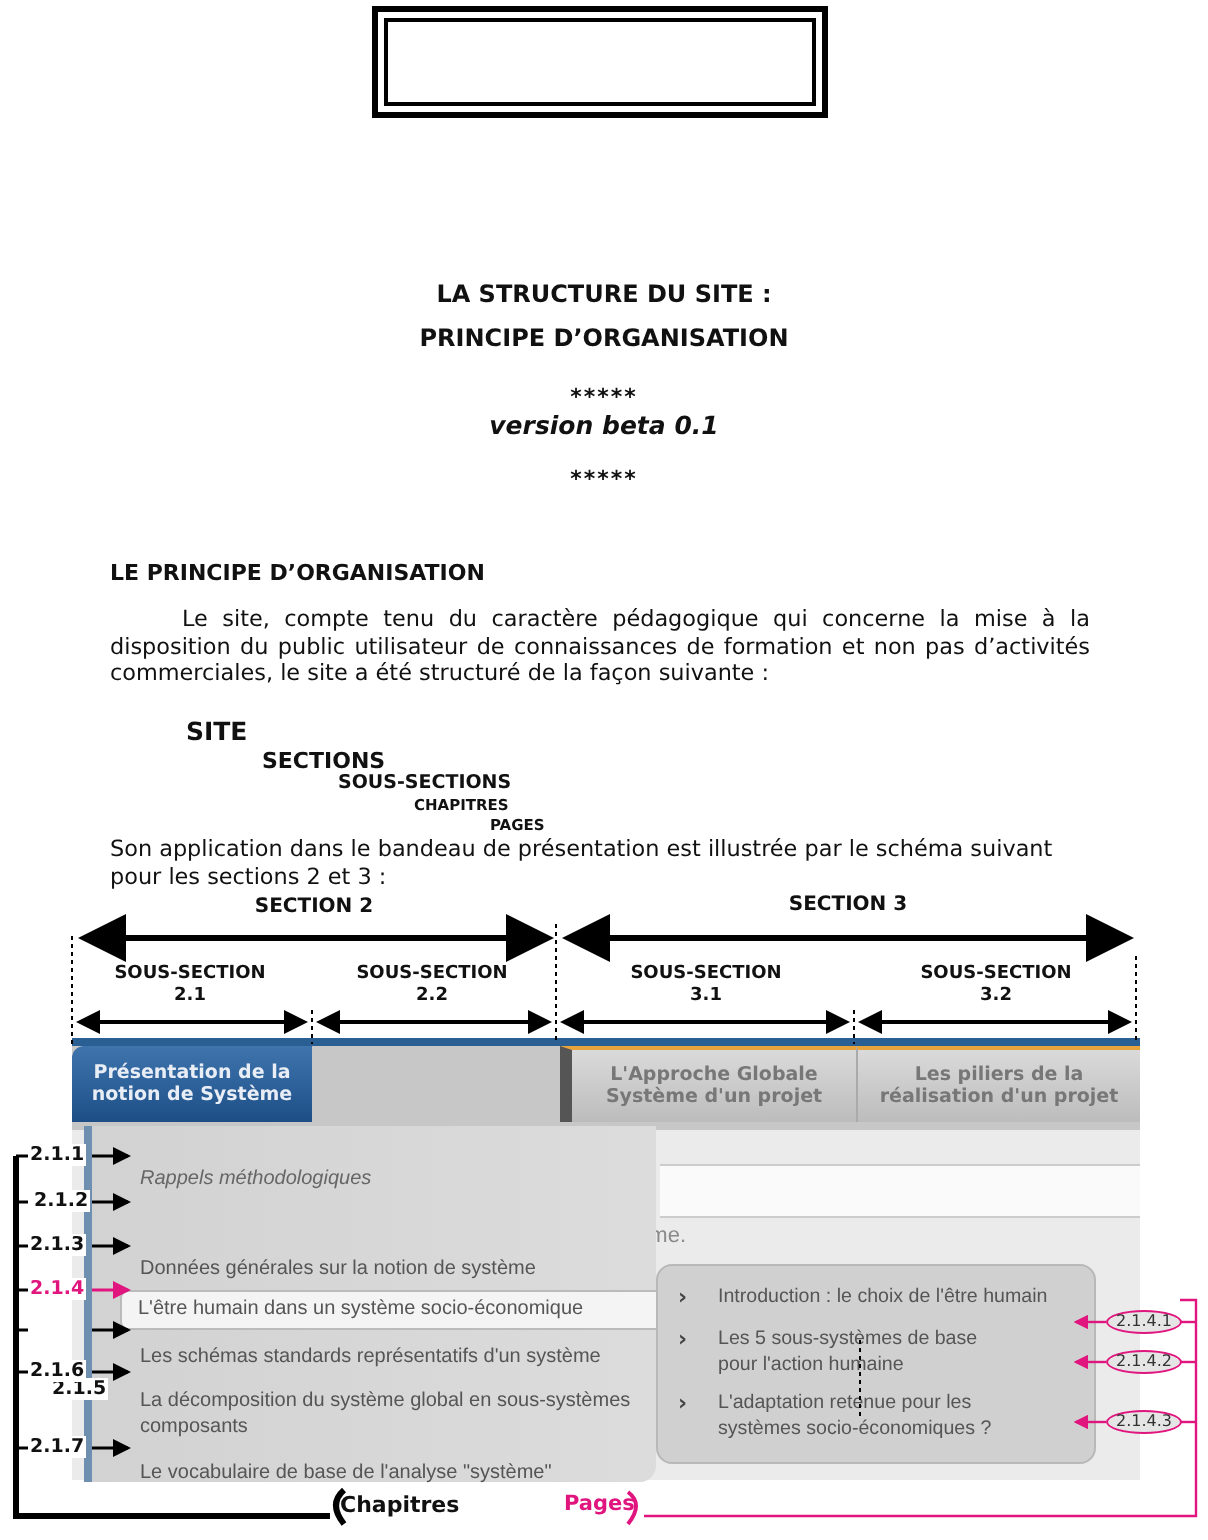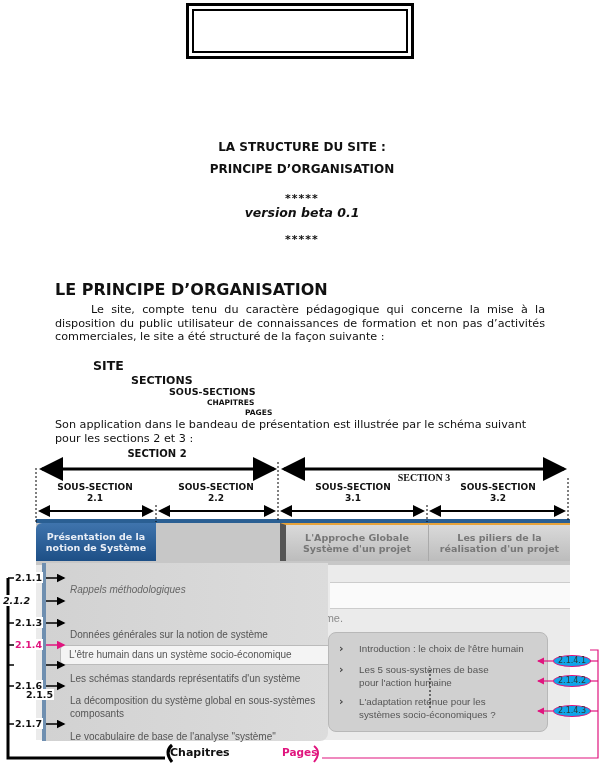--- a/index.html
+++ b/index.html
@@ -6,21 +6,21 @@
   body { width:604px; height:770px; position:relative; overflow:hidden; font-family:"DejaVu Sans", sans-serif; color:#111; }
   .abs { position:absolute; }
   .title-box { left:186px; top:3px; width:228px; height:56px; border:3px solid #000; box-sizing:border-box; }
   .title-box-inner { position:absolute; left:3px; top:3px; right:3px; bottom:3px; border:2px solid #000; }
   .ctr { left:0; width:604px; text-align:center; font-weight:bold; font-size:12px; }
   .h-struct { top:140px; }
   .h-principe { top:162px; }
   .stars1 { top:192px; font-size:11px; letter-spacing:1px; }
   .version { top:205px; font-style:italic; font-size:12.5px; }
   .stars2 { top:233px; font-size:11px; letter-spacing:1px; }
-  .sec-head { left:55px; top:280px; font-weight:bold; font-size:16px; }
+  .sec-head { left:55px; top:280px; font-weight:bold; font-size:11px; }
   .para { left:55px; top:303px; width:490px; font-size:11.2px; line-height:13.5px; text-align:justify; }
   .para .indent { display:inline-block; width:36px; }
   .hier { font-weight:bold; }
   .h-site { left:93px; top:358px; font-size:12.5px;text-align:center; }
   .h-sections { left:131px; top:374px; font-size:11px; }
   .h-sous { left:169px; top:386px; font-size:9.5px; }
   .h-chap { left:207px; top:398px; font-size:7.5px; }
   .h-pages { left:245px; top:408px; font-size:7.5px; }
   .app-line { left:55px; top:418px; width:490px; font-size:11.2px; line-height:13.5px; }
   .diag-label { font-weight:bold; font-size:10px; text-align:center; }
@@ -37,21 +37,21 @@
   .page-text { left:310px; top:612px; font-size:11px; color:#8a8a8a; font-family:"Liberation Sans", sans-serif; }
   .menu { left:42px; top:563px; width:286px; height:178px; background:linear-gradient(90deg,#d2d2d2,#dcdcdc); border-left:4px solid #6f8fb0; border-radius:0 0 8px 0; box-sizing:border-box; }
   .menu-item { position:absolute; left:24px; font-size:10px; font-family:"Liberation Sans", sans-serif; color:#555; line-height:13px;margin-top:12px; }
   .menu-item.italic { font-style:italic; color:#666; }
   .menu-item.hl { left:14px; width:276px; padding-left:8px; background:#f4f4f4; border:1px solid #bbb; border-radius:4px; box-sizing:border-box; height:20px; line-height:18px; }
   .submenu { left:328px; top:632px; width:220px; height:100px; background:#d0d0d0; border-radius:8px; border:1px solid #b8b8b8; box-sizing:border-box; }
   .sub-item { position:absolute; left:30px; font-size:9.8px; font-family:"Liberation Sans", sans-serif; color:#555; line-height:13px; width:180px; }
   .sub-chev { position:absolute; left:10px; font-size:11px; color:#444; font-weight:bold; }
   .num { position:absolute; font-size:9.5px; font-weight:bold; color:#111; background:#fff; padding:0 1px; }
   .num.pink { color:#e0157e; }
-  .pnum { position:absolute; font-size:8px; color:#333; border:1.5px solid #e0157e; border-radius:50%; padding:0 4px; background:#0ea5e9; line-height:10px; }
+  .pnum { position:absolute; font-size:8px; color:#333; border:1.5px solid #e0157e; border-radius:50%; padding:0 4px; background:#e5e5e5; line-height:10px; }
   .lbl-chap { left:170px; top:746px; font-weight:bold; font-size:11px; }
   .lbl-pages { left:282px; top:746px; font-weight:bold; font-size:10.5px; color:#e0157e; }
 </style>
 </head>
 <body>
 
 <div class="abs title-box">
     <div class="title-box-inner"></div>
   </div>
 
@@ -66,21 +66,21 @@
 
 <div class="abs hier h-site">SITE</div>
 <div class="abs hier h-sections">SECTIONS</div>
 <div class="abs hier h-sous">SOUS-SECTIONS</div>
 <div class="abs hier h-chap">CHAPITRES</div>
 <div class="abs hier h-pages">PAGES</div>
 
 <div class="abs app-line">Son application dans le bandeau de présentation est illustrée par le schéma suivant  pour les sections 2 et 3 :</div>
 
 <div class="abs diag-label" style="left:36px;top:448px;width:242px;">SECTION 2</div>
-<div class="abs diag-label" style="left:280px;top:472px;width:288px;font-family:Liberation Serif, serif;">SECTION 3</div>
+<div class="abs diag-label" style="left:280px;top:447px;width:288px;">SECTION 3</div>
 
 <div class="abs sub-label" style="left:36px;top:482px;width:118px;">
     <div>SOUS-SECTION</div>
     <div>2.1</div>
   </div>
 <div class="abs sub-label" style="left:156px;top:482px;width:120px;">
     <div>SOUS-SECTION</div>
     <div>2.2</div>
   </div>
 <div class="abs sub-label" style="left:280px;top:482px;width:146px;">
@@ -178,21 +178,21 @@
     <line x1="590" y1="661" x2="598" y2="661"></line>
     <line x1="590" y1="681" x2="598" y2="681"></line>
     <line x1="590" y1="711" x2="598" y2="711"></line>
     <line x1="553" y1="661" x2="538" y2="661" marker-end="url(#ahp)"></line>
     <line x1="553" y1="681" x2="538" y2="681" marker-end="url(#ahp)"></line>
     <line x1="553" y1="711" x2="538" y2="711" marker-end="url(#ahp)"></line>
   </g>
 </svg>
 
 <span class="num" style="left:14px;top:572px;">2.1.1</span>
-<span class="num" style="left:2px;top:595px;font-style:italic;">2.1.2</span>
+<span class="num" style="left:16px;top:595px;">2.1.2</span>
 <span class="num" style="left:14px;top:617px;">2.1.3</span>
 <span class="num pink" style="left:14px;top:639px;">2.1.4</span>
 <span class="num" style="left:25px;top:659px;margin-top:30px;">2.1.5</span>
 <span class="num" style="left:14px;top:680px;">2.1.6</span>
 <span class="num" style="left:14px;top:718px;">2.1.7</span>
 
 <span class="pnum" style="left:553px;top:655px;">2.1.4.1</span>
 <span class="pnum" style="left:553px;top:675px;">2.1.4.2</span>
 <span class="pnum" style="left:553px;top:705px;">2.1.4.3</span>
 

